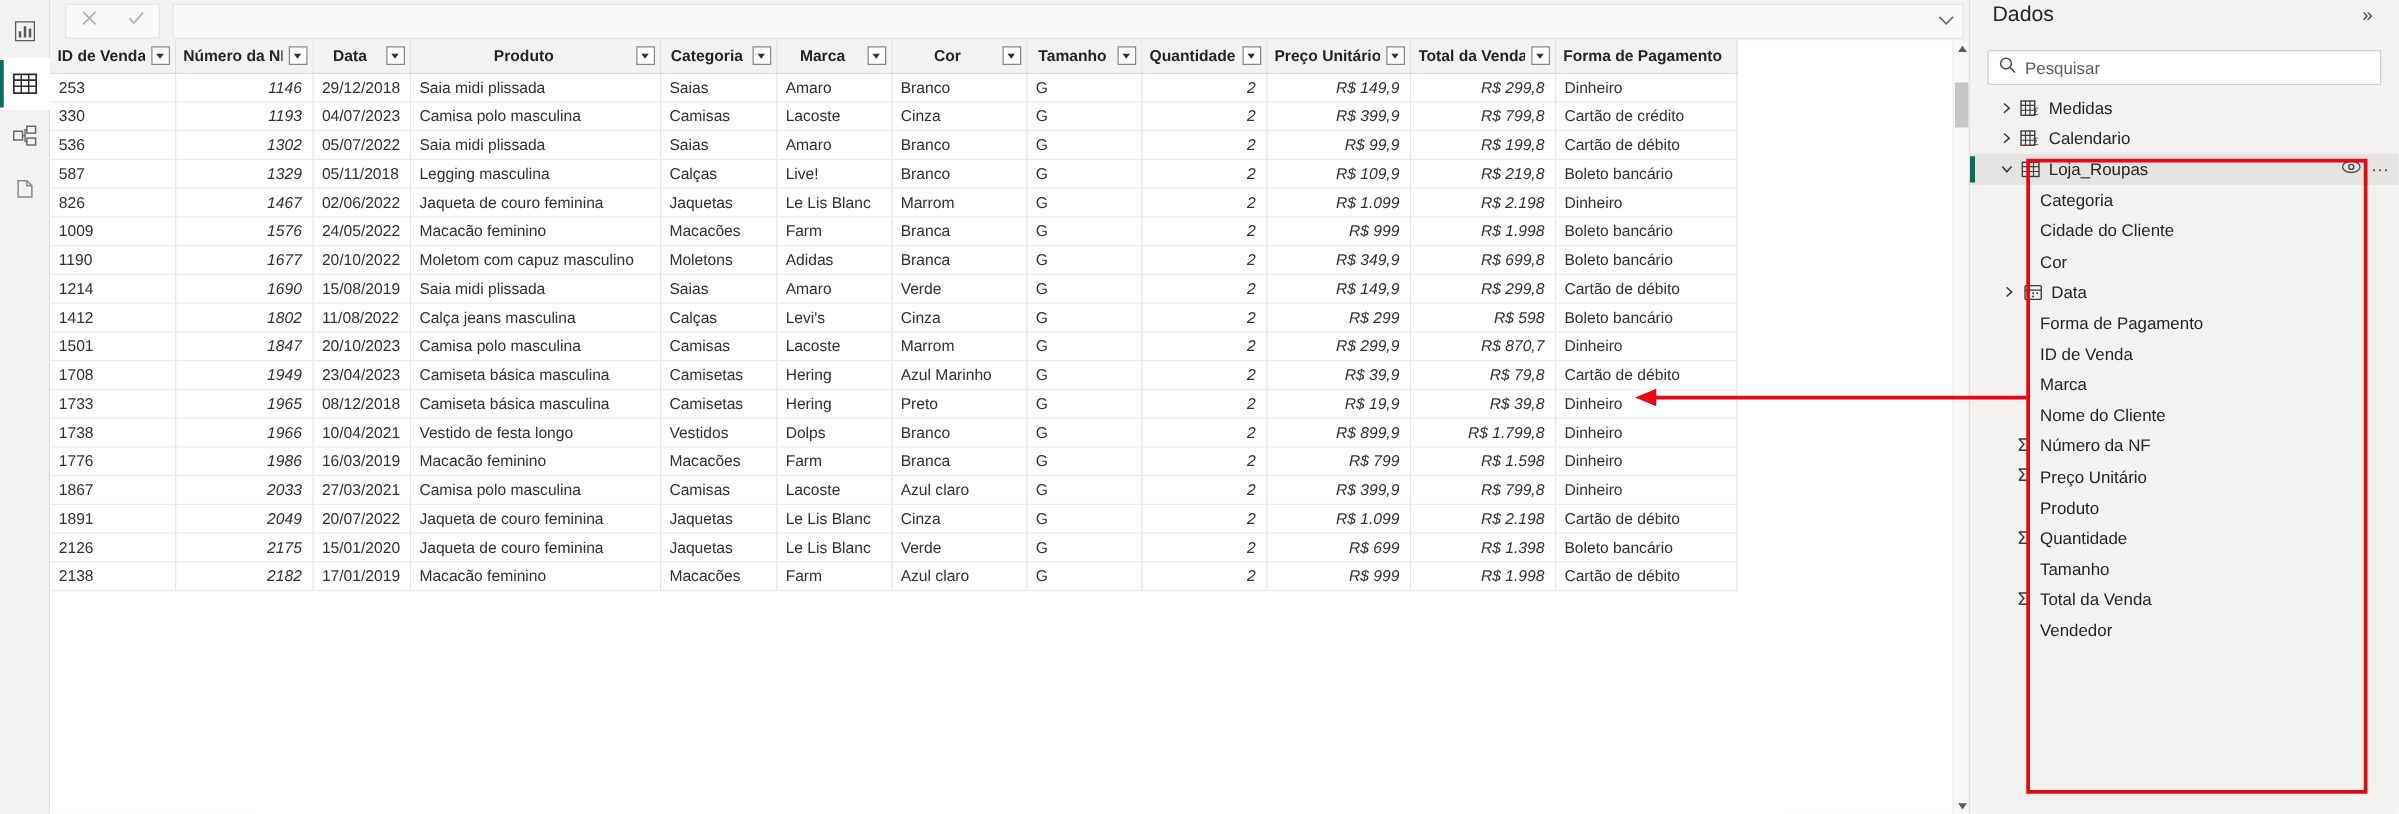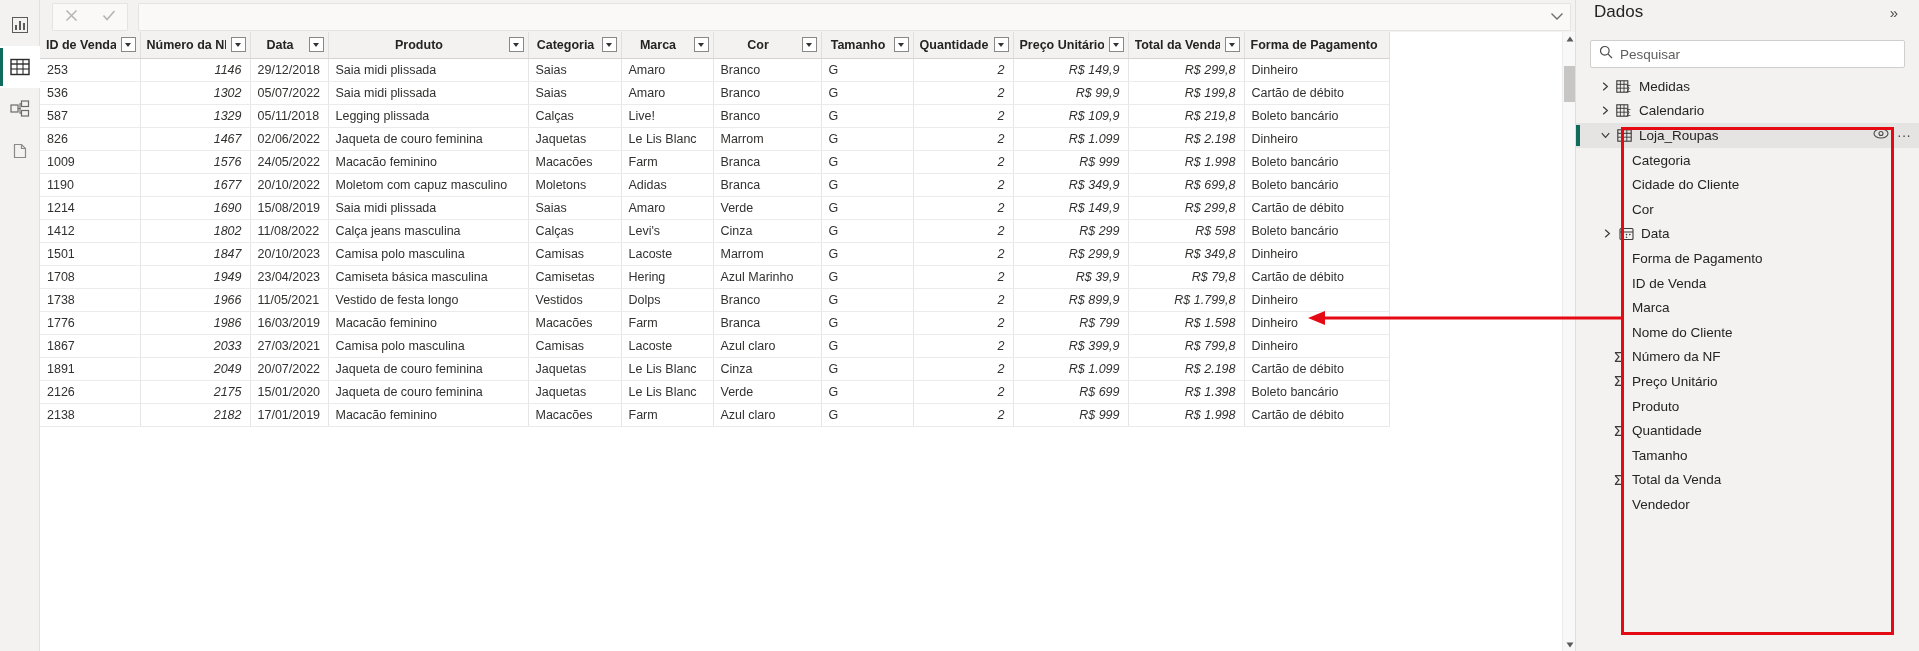--- a/index.html
+++ b/index.html
@@ -516,38 +516,52 @@
                 <td class="txt">Saias</td>
                 <td class="txt">Amaro</td>
                 <td class="txt">Branco</td>
                 <td class="txt">G</td>
                 <td class="num">2</td>
                 <td class="num">R$ 149,9</td>
                 <td class="num">R$ 299,8</td>
                 <td class="txt">Dinheiro</td>
               </tr>
               <tr>
+                <td class="txt">330</td>
+                <td class="num">1193</td>
+                <td class="txt">04/07/2023</td>
+                <td class="txt">Camisa polo masculina</td>
+                <td class="txt">Camisas</td>
+                <td class="txt">Lacoste</td>
+                <td class="txt">Cinza</td>
+                <td class="txt">G</td>
+                <td class="num">2</td>
+                <td class="num">R$ 399,9</td>
+                <td class="num">R$ 799,8</td>
+                <td class="txt">Cartão de crédito</td>
+              </tr>
+              <tr>
                 <td class="txt">536</td>
                 <td class="num">1302</td>
                 <td class="txt">05/07/2022</td>
                 <td class="txt">Saia midi plissada</td>
                 <td class="txt">Saias</td>
                 <td class="txt">Amaro</td>
                 <td class="txt">Branco</td>
                 <td class="txt">G</td>
                 <td class="num">2</td>
                 <td class="num">R$ 99,9</td>
                 <td class="num">R$ 199,8</td>
                 <td class="txt">Cartão de débito</td>
               </tr>
               <tr>
                 <td class="txt">587</td>
                 <td class="num">1329</td>
                 <td class="txt">05/11/2018</td>
-                <td class="txt">Legging plissada</td>
+                <td class="txt">Legging masculina</td>
                 <td class="txt">Calças</td>
                 <td class="txt">Live!</td>
                 <td class="txt">Branco</td>
                 <td class="txt">G</td>
                 <td class="num">2</td>
                 <td class="num">R$ 109,9</td>
                 <td class="num">R$ 219,8</td>
                 <td class="txt">Boleto bancário</td>
               </tr>
               <tr>
@@ -624,41 +638,55 @@
                 <td class="txt">1501</td>
                 <td class="num">1847</td>
                 <td class="txt">20/10/2023</td>
                 <td class="txt">Camisa polo masculina</td>
                 <td class="txt">Camisas</td>
                 <td class="txt">Lacoste</td>
                 <td class="txt">Marrom</td>
                 <td class="txt">G</td>
                 <td class="num">2</td>
                 <td class="num">R$ 299,9</td>
-                <td class="num">R$ 349,8</td>
+                <td class="num">R$ 870,7</td>
                 <td class="txt">Dinheiro</td>
               </tr>
               <tr>
                 <td class="txt">1708</td>
                 <td class="num">1949</td>
                 <td class="txt">23/04/2023</td>
                 <td class="txt">Camiseta básica masculina</td>
                 <td class="txt">Camisetas</td>
                 <td class="txt">Hering</td>
                 <td class="txt">Azul Marinho</td>
                 <td class="txt">G</td>
                 <td class="num">2</td>
                 <td class="num">R$ 39,9</td>
                 <td class="num">R$ 79,8</td>
                 <td class="txt">Cartão de débito</td>
               </tr>
               <tr>
+                <td class="txt">1733</td>
+                <td class="num">1965</td>
+                <td class="txt">08/12/2018</td>
+                <td class="txt">Camiseta básica masculina</td>
+                <td class="txt">Camisetas</td>
+                <td class="txt">Hering</td>
+                <td class="txt">Preto</td>
+                <td class="txt">G</td>
+                <td class="num">2</td>
+                <td class="num">R$ 19,9</td>
+                <td class="num">R$ 39,8</td>
+                <td class="txt">Dinheiro</td>
+              </tr>
+              <tr>
                 <td class="txt">1738</td>
                 <td class="num">1966</td>
-                <td class="txt">11/05/2021</td>
+                <td class="txt">10/04/2021</td>
                 <td class="txt">Vestido de festa longo</td>
                 <td class="txt">Vestidos</td>
                 <td class="txt">Dolps</td>
                 <td class="txt">Branco</td>
                 <td class="txt">G</td>
                 <td class="num">2</td>
                 <td class="num">R$ 899,9</td>
                 <td class="num">R$ 1.799,8</td>
                 <td class="txt">Dinheiro</td>
               </tr>

